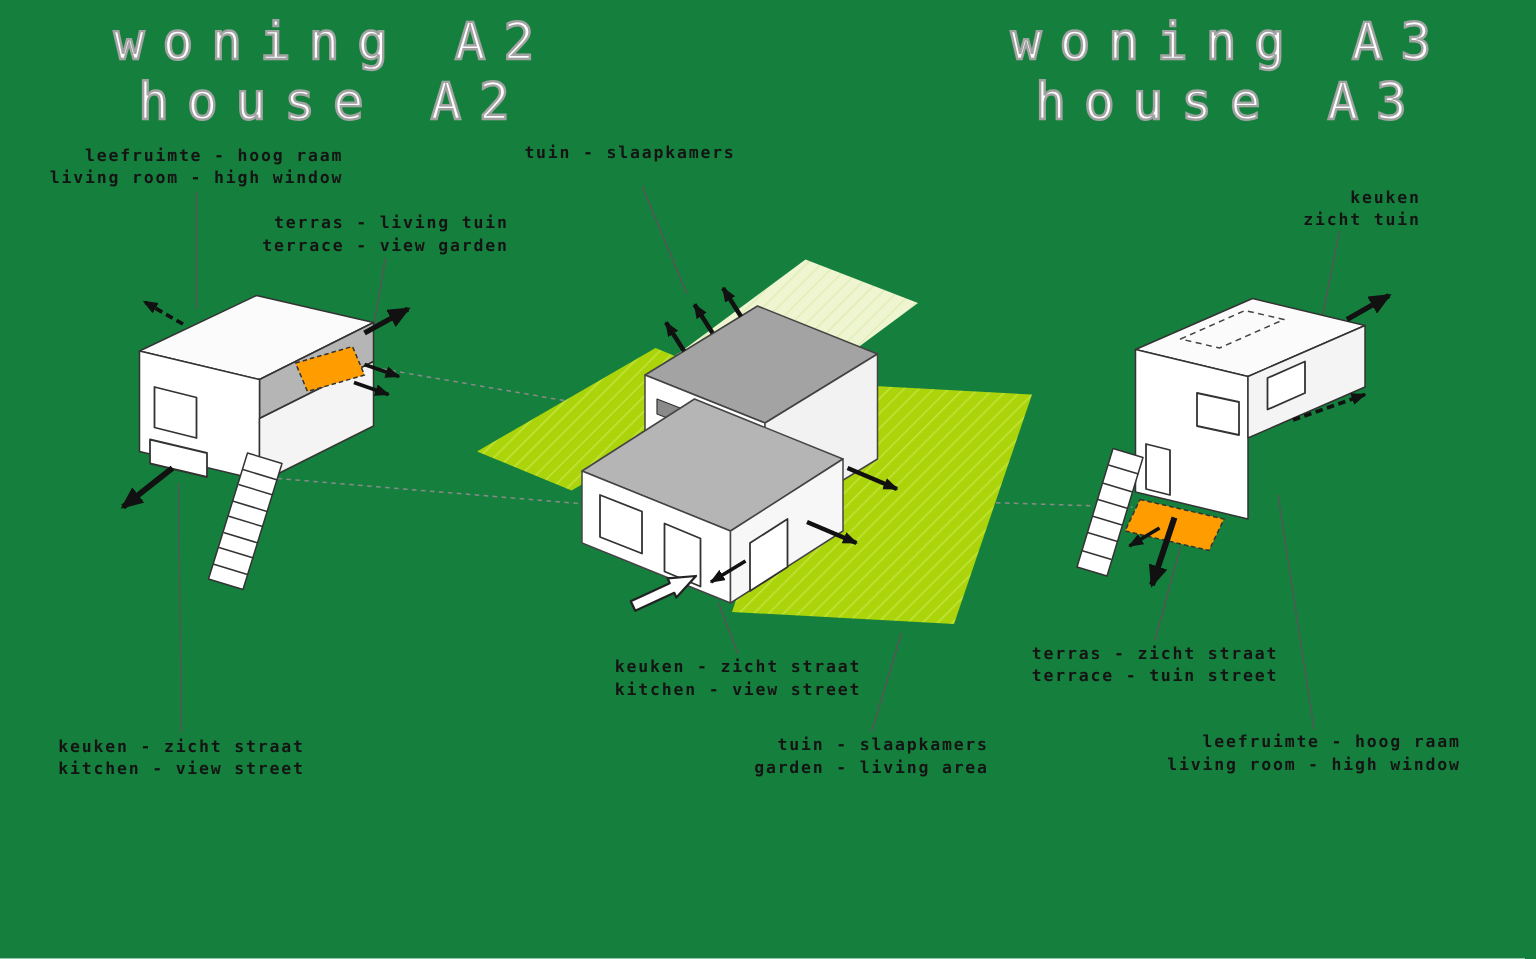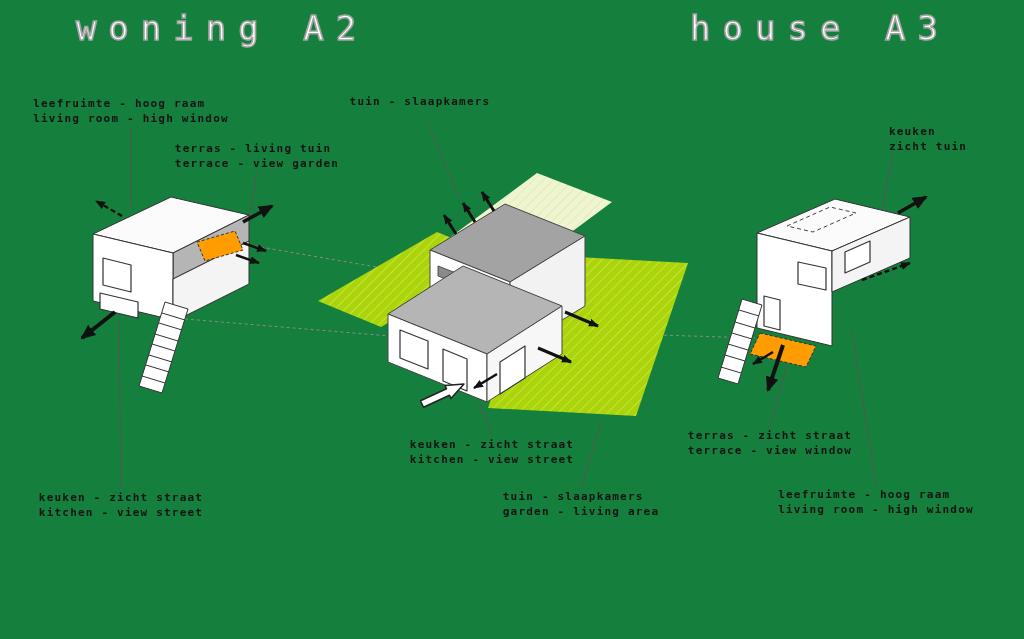--- a/index.html
+++ b/index.html
@@ -14,21 +14,21 @@
   }
   .title-line {
     font-family:"DejaVu Sans Mono", monospace;
     font-size:34px; line-height:40px; letter-spacing:12px; white-space:nowrap;
     color:#fdfdfd; -webkit-text-stroke:1.6px #a3a3a3;
   }
   @supports not (-webkit-text-stroke: 1px black) {
     .title-line { color:#b5b5b5; }
   }
   .label {
-    position:absolute; transform:translateX(-50%); text-align:left;
+    position:absolute; transform:translateX(-50%); text-align:right;
     font-size:11px; line-height:15px; font-weight:bold; letter-spacing:1.2px;
     color:#141414; white-space:nowrap;
   }
 </style>
 </head>
 <body>
 
 <div class="canvas">
 
   <svg class="diagram-svg" width="1024" height="639" viewBox="0 0 1024 639">
@@ -147,51 +147,53 @@
 
       <line x1="783" y1="345" x2="768" y2="390" stroke="#111" stroke-width="4" marker-end="url(#mBig)"></line>
       <line x1="898" y1="213" x2="926" y2="197" stroke="#111" stroke-width="3.5" marker-end="url(#mBig)"></line>
       <line x1="862" y1="280" x2="910" y2="263" stroke="#111" stroke-width="2.5" stroke-dasharray="5,3" marker-end="url(#mSmall)"></line>
       <line x1="773" y1="352" x2="753" y2="364" stroke="#111" stroke-width="2.5" marker-end="url(#mSmall)"></line>
     </g>
   </svg>
 
   <div class="title" style="left:222px">
     <div class="title-line">woning A2</div>
+    <div class="title-line">house A2</div>
   </div>
   <div class="title" style="left:820px">
+    <div class="title-line">woning A3</div>
     <div class="title-line">house A3</div>
   </div>
 
   <div class="label" style="left:131px; top:96px">
     <div>leefruimte - hoog raam</div>
     <div>living room - high window</div>
   </div>
   <div class="label" style="left:257px; top:141px">
     <div>terras - living tuin</div>
     <div>terrace - view garden</div>
   </div>
   <div class="label" style="left:420px; top:94px">
     <div>tuin - slaapkamers</div>
   </div>
-  <div class="label" style="left:928px; top:124px">
+  <div class="label" style="left:908px; top:124px">
     <div>keuken</div>
     <div>zicht tuin</div>
   </div>
   <div class="label" style="left:492px; top:437px">
     <div>keuken - zicht straat</div>
     <div>kitchen - view street</div>
   </div>
   <div class="label" style="left:581px; top:489px">
     <div>tuin - slaapkamers</div>
     <div>garden - living area</div>
   </div>
   <div class="label" style="left:770px; top:428px">
     <div>terras - zicht straat</div>
-    <div>terrace - view window</div>
+    <div>terrace - tuin street</div>
   </div>
   <div class="label" style="left:876px; top:487px">
     <div>leefruimte - hoog raam</div>
     <div>living room - high window</div>
   </div>
   <div class="label" style="left:121px; top:490px">
     <div>keuken - zicht straat</div>
     <div>kitchen - view street</div>
   </div>
 

